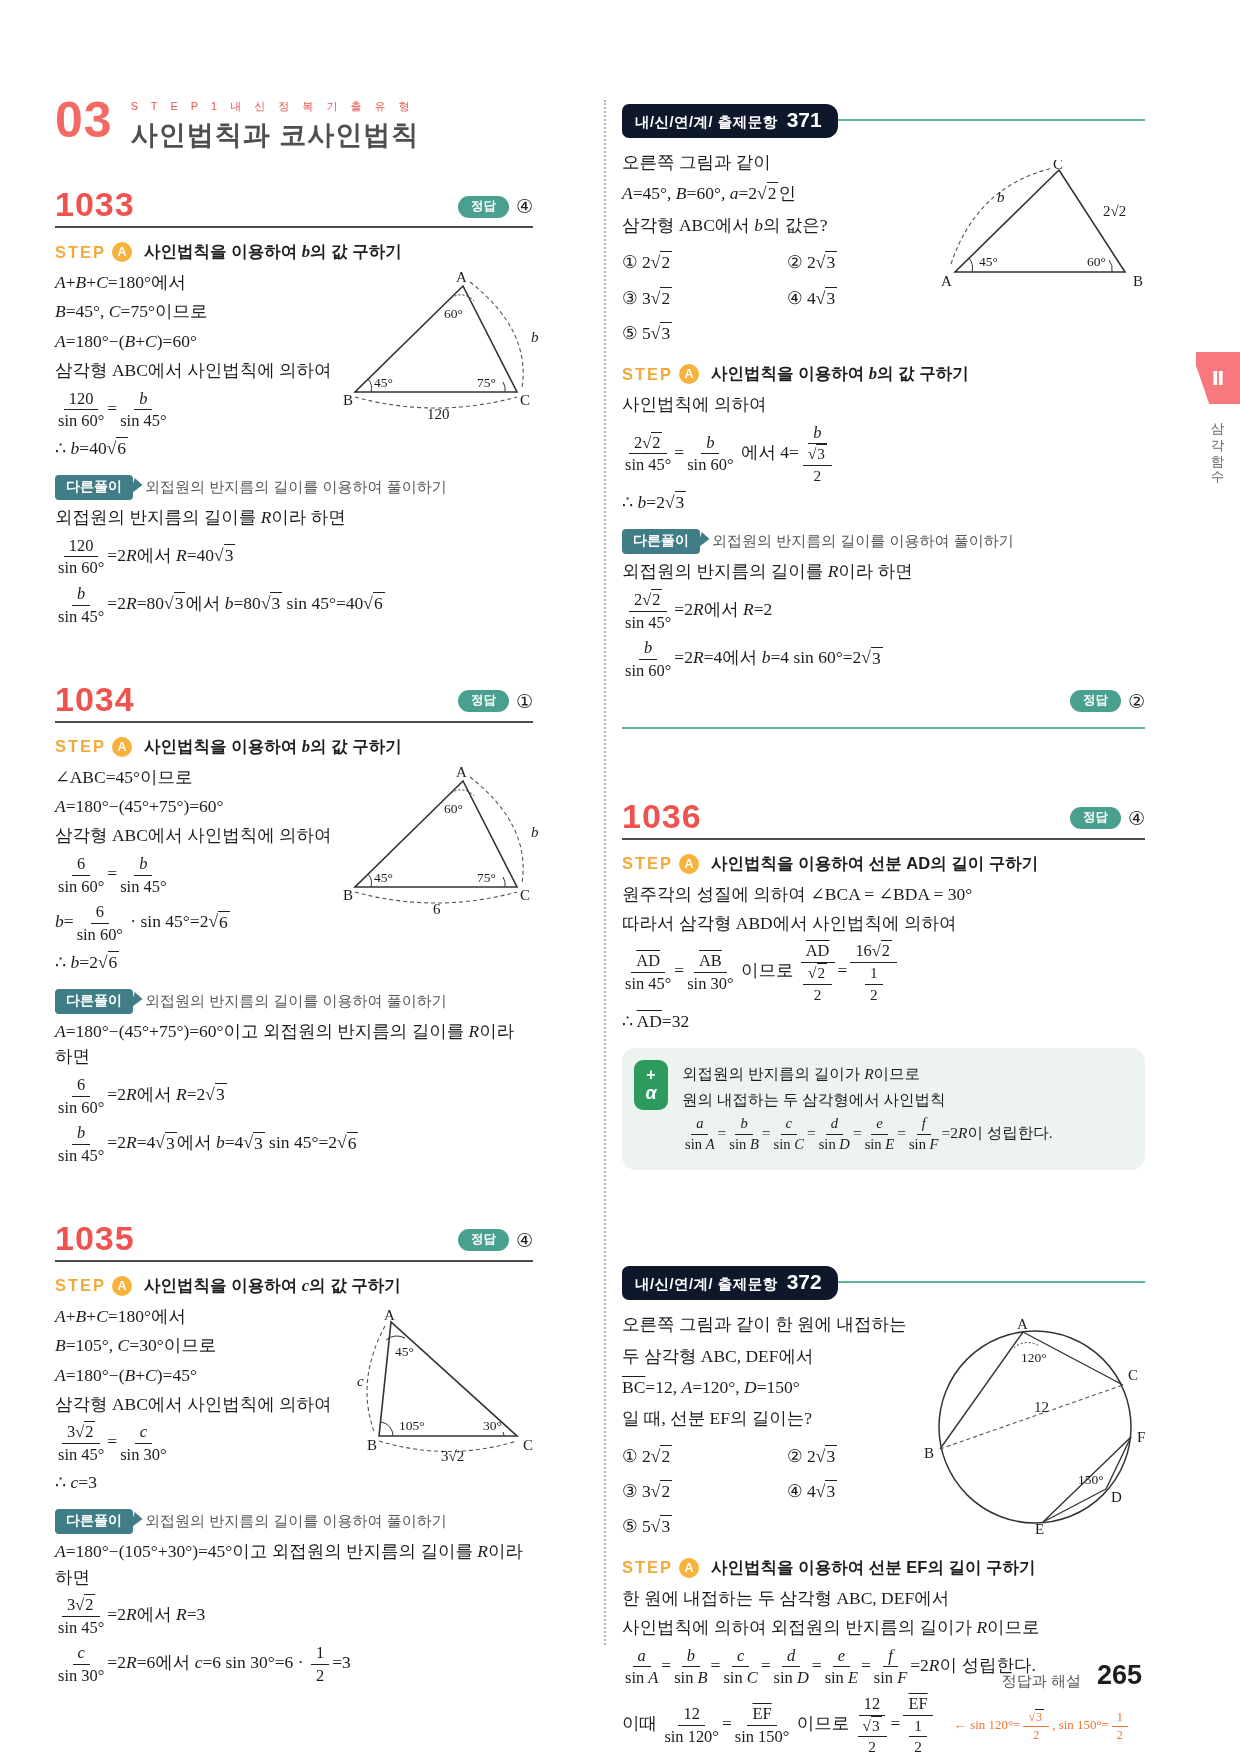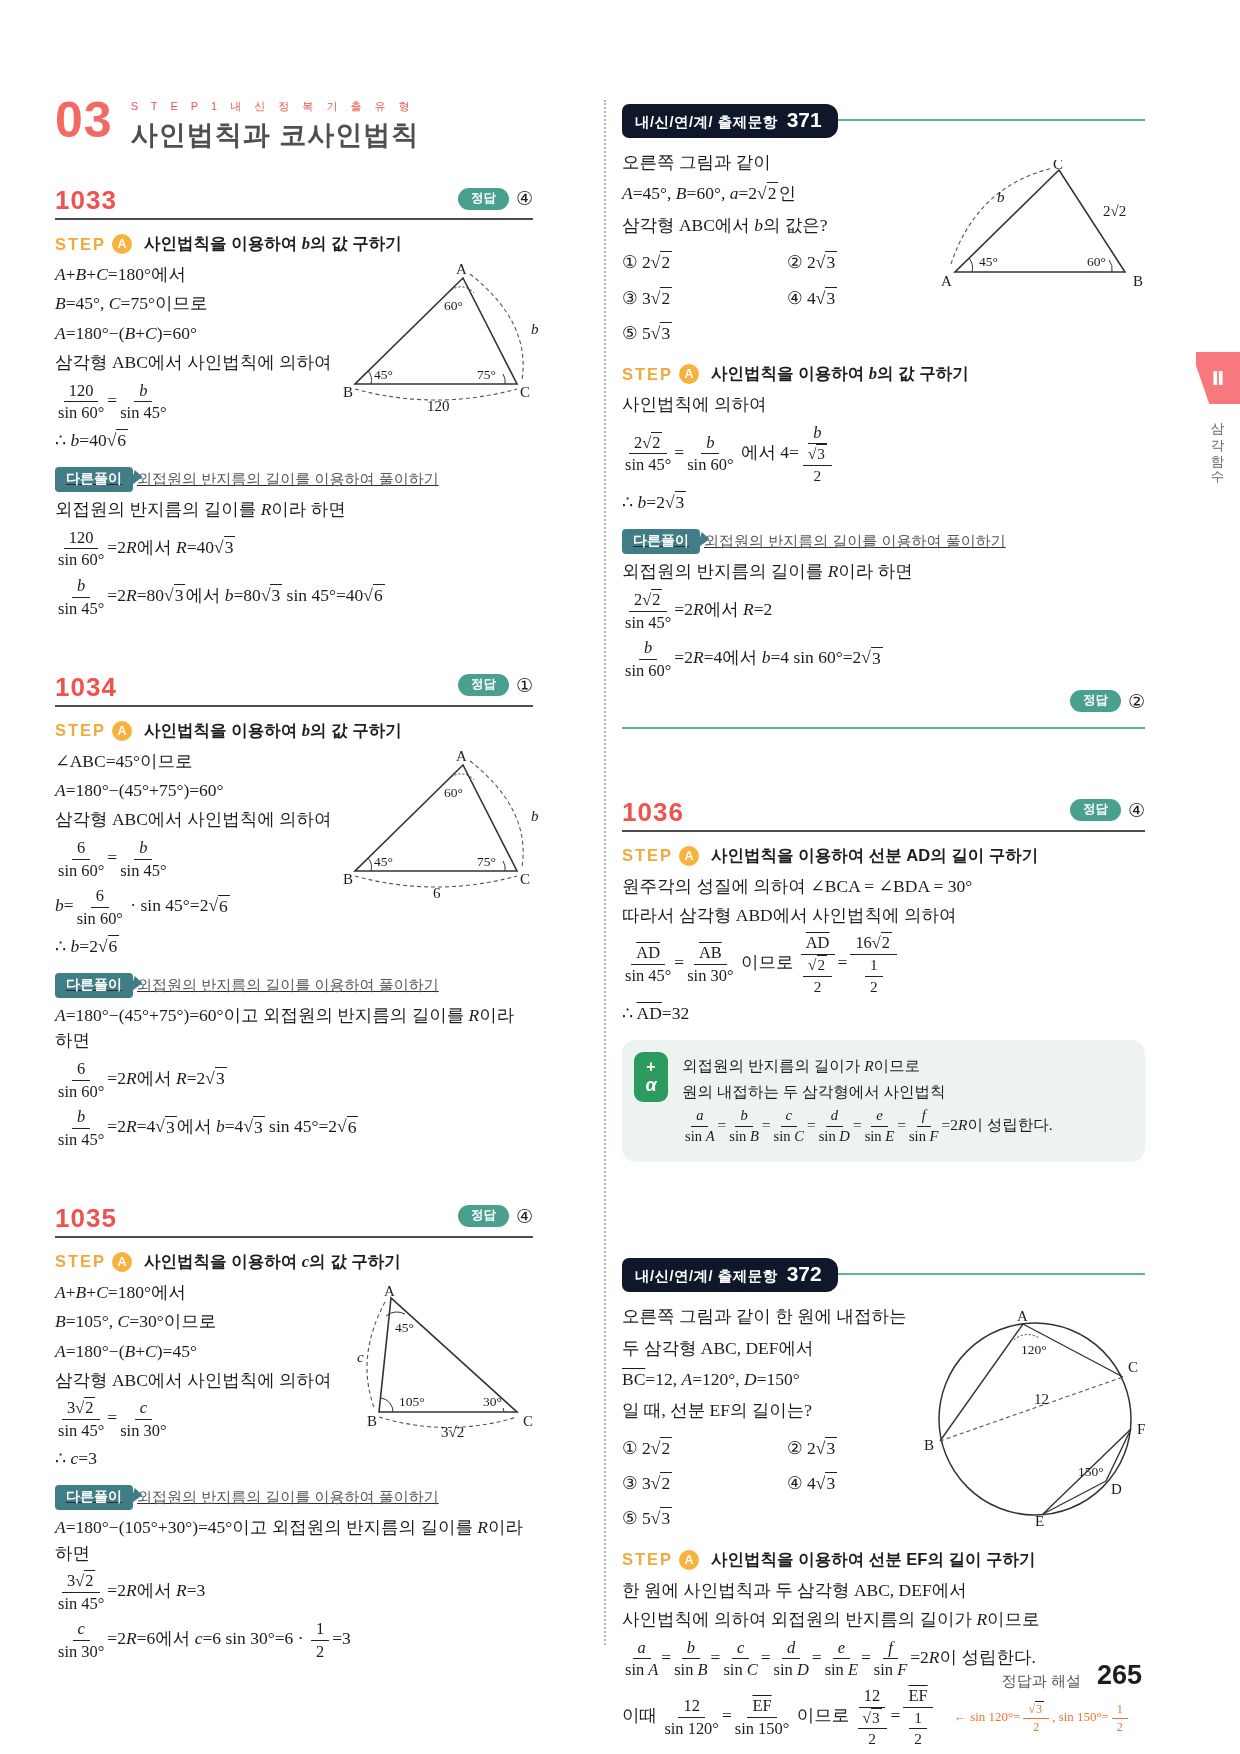--- a/index.html
+++ b/index.html
@@ -18,21 +18,21 @@
   
   .chap-header { display:flex; gap:18px; align-items:flex-start; height:92px; }
   .chap-no { font-size:50px; font-weight:bold; color:#f26a63; line-height:1; letter-spacing:1px; }
   .chap-step { font-size:11px; font-weight:normal; color:#e8544e; letter-spacing:5px; margin-top:4px; }
   .chap-title { font-size:27px; font-weight:bold; color:#4f4f4f; letter-spacing:1px; margin-top:3px; }
 
   
   .prob { position:relative; }
   .phead { display:flex; justify-content:space-between; align-items:flex-end;
            border-bottom:2.5px solid #4d4d4d; padding-bottom:5px; }
-  .pnum { font-size:26px; font-weight:bold; color:#ef5350; letter-spacing:1px; line-height:1; }
+  .pnum { font-size:34px; font-weight:bold; color:#ef5350; letter-spacing:1px; line-height:1; }
   .ans { display:inline-flex; align-items:center; gap:7px; margin-bottom:3px; }
   .pill { background:#49a08e; color:#fff; border-radius:11px; padding:2px 13px 3px;
           font-size:12.5px; font-weight:bold; }
   .mark { font-size:19px; color:#222; }
 
   .steprow { display:flex; align-items:center; gap:6px; margin:13px 0 7px; }
   .step-word { color:#f2a93b; font-weight:bold; font-size:16.5px; letter-spacing:2px; }
   .step-a { background:#f6b23d; color:#fff; border-radius:50%; width:20px; height:20px;
             display:inline-flex; align-items:center; justify-content:center;
             font-size:12.5px; font-weight:bold; }
@@ -47,21 +47,21 @@
   .frac .num { display:block; border-bottom:1.4px solid #222; padding:0 5px 1px; }
   .frac .den { display:block; padding-top:1px; }
   .frac .frac { font-size:0.93em; margin:0 1px; }
   .sqrt { white-space:nowrap; }
   .sqrt .rad { border-top:1.4px solid #222; padding:0 2px 0 1px; }
   .ovl { text-decoration:overline; text-decoration-thickness:1.2px; }
   .note { color:#ee7330; font-size:0.74em; margin-left:14px; white-space:nowrap; }
   .note .frac .num { border-bottom-color:#ee7330; }
 
   
-  .altrow { display:flex; align-items:center; gap:4px; margin:14px 0 5px;text-decoration:underline; }
+  .altrow { display:flex; align-items:center; gap:12px; margin:14px 0 5px; }
   .alt-badge { background:#417d86; color:#fff; font-size:14px; font-weight:bold;
                padding:3px 11px 4px; border-radius:4px 4px 4px 4px; position:relative; }
   .alt-badge::after { content:""; position:absolute; right:-9px; top:3px;
                border-left:10px solid #417d86; border-top:7px solid transparent;
                border-bottom:10px solid transparent; transform:skewX(-18deg); }
   .alt-title { color:#555; font-size:15px; }
 
   
   .linked-box { position:relative; border-bottom:2px solid #5cb3a0; padding-bottom:14px; }
   .lb-top { position:relative; height:40px; }
@@ -512,21 +512,21 @@
             <text x="112" y="94">12</text>
           </svg>
         </div>
       </div>
       <div class="steprow">
         <span class="step-word">STEP</span>
           <span class="step-a">A</span>
         <span class="step-title">사인법칙을 이용하여 선분 EF의 길이 구하기</span>
       </div>
       <div class="lines">
-          <div class="math-line">한 원에 사인법칙과 두 삼각형 ABC, DEF에서</div>
+          <div class="math-line">한 원에 내접하는 두 삼각형 ABC, DEF에서</div>
           <div class="math-line">사인법칙에 의하여 외접원의 반지름의 길이가 <span class="mv">R</span>이므로</div>
           <div class="math-line"><span class="frac">
               <span class="num"><span class="mv">a</span></span>
               <span class="den">sin <span class="mv">A</span></span>
             </span>=<span class="frac">
               <span class="num"><span class="mv">b</span></span>
               <span class="den">sin <span class="mv">B</span></span>
             </span>=<span class="frac">
               <span class="num"><span class="mv">c</span></span>
               <span class="den">sin <span class="mv">C</span></span>

